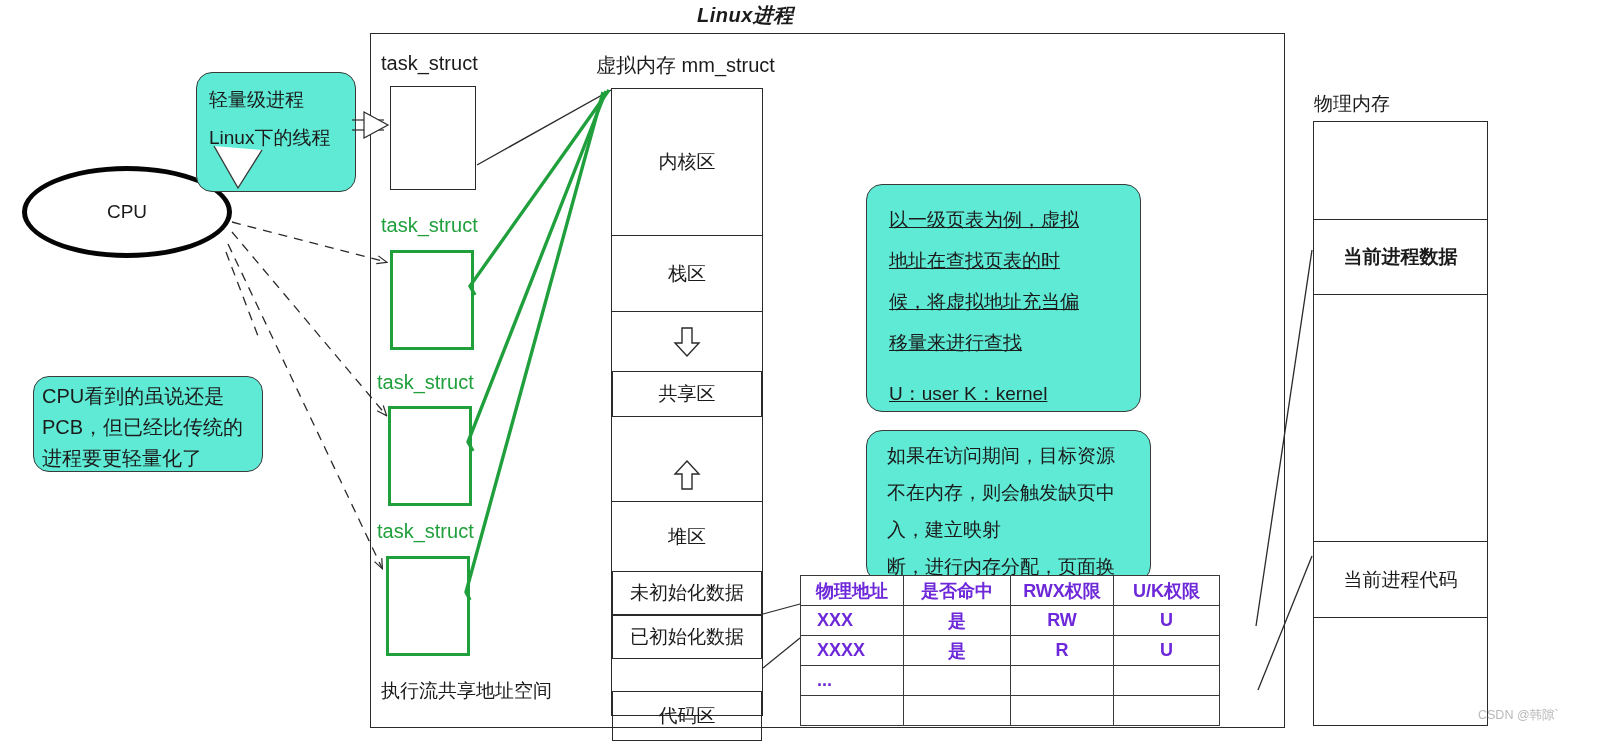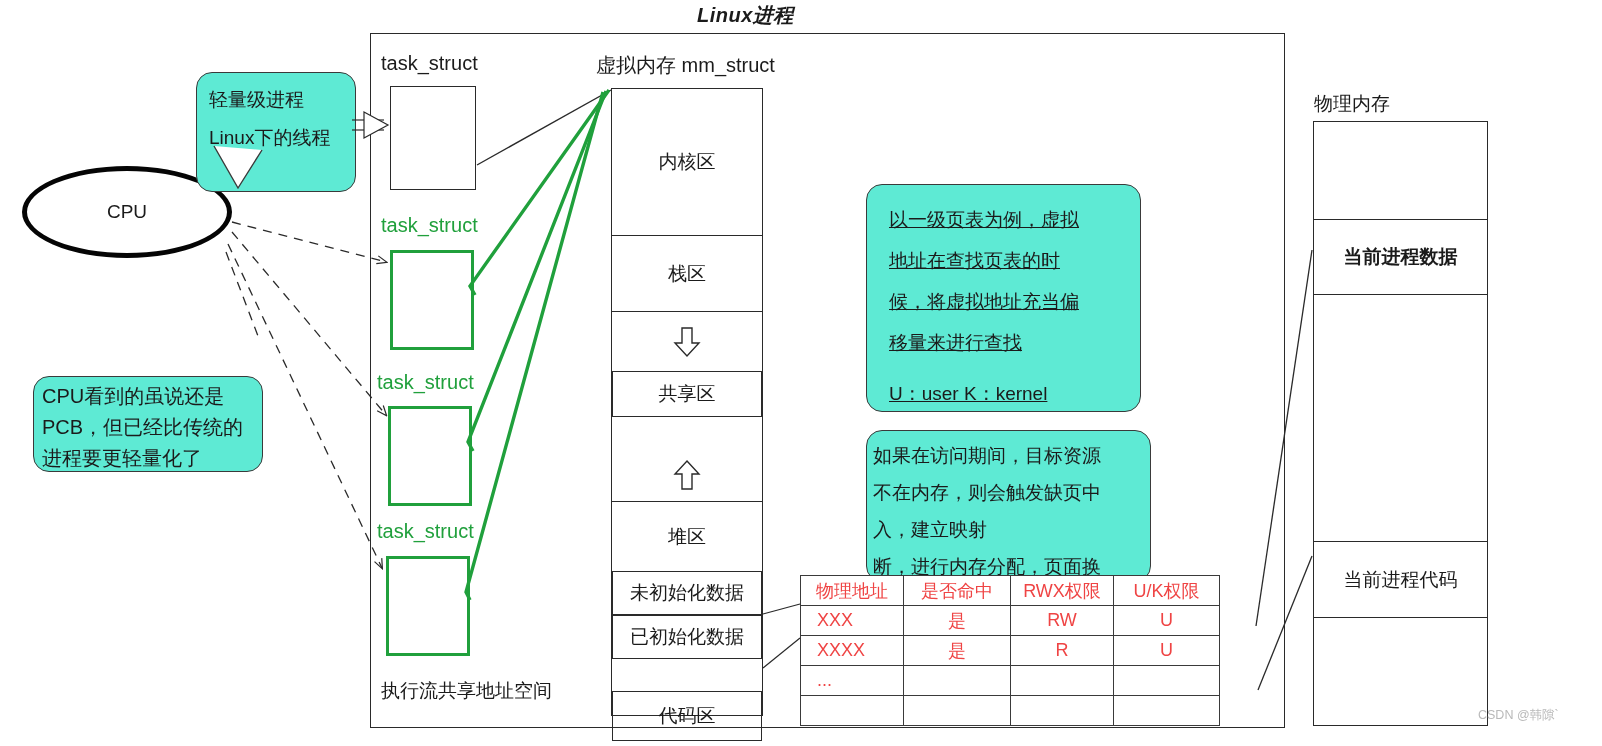--- a/index.html
+++ b/index.html
@@ -65,21 +65,21 @@
     line-height:33px;
     white-space:nowrap;
   }
   .callout-thread{ left:196px; top:40px; width:160px; height:120px; }
   .callout-thread .line{font-size:19px;line-height:38px;}
   .callout-pcb{ left:33px; top:344px; width:230px; height:96px; padding:4px 8px; }
   .callout-pcb .line{font-size:20px;line-height:31px;}
   .callout-page{ left:866px; top:152px; width:275px; height:228px; padding:14px 22px;}
   .callout-page .line{font-size:19px;line-height:41px;text-decoration:underline;}
   .callout-page .line.spaced{margin-top:10px;}
-  .callout-fault{ left:866px; top:398px; width:285px; height:152px; padding:6px 6px;}
+  .callout-fault{ left:866px; top:398px; width:285px; height:152px; padding:6px 20px;}
   .callout-fault .line{font-size:19px;line-height:37px;}
 
   
   .ts-label{ font-size:20px; white-space:nowrap;}
   .ts-label.black{ color:#1b1b1b; }
   .ts-label.green{ color:#20a03c; }
   .ts-box{ box-sizing:border-box; background:transparent;}
   .ts-box.black{ border:1.5px solid #2a2a2a; }
   .ts-box.green{ border:3px solid #20a03c; }
 
@@ -106,26 +106,26 @@
   .exec-label{ left:381px; top:678px; font-size:19px; white-space:nowrap;}
 
   
   .ptable{
     left:800px; top:575px;
     border-collapse:collapse;
     background:#ffffff;
   }
   .ptable th,.ptable td{
     border:1.3px solid #3a3a3a;
-    font-weight:normal;
+    font-weight:bold;
     font-size:18px;
     text-align:center;
     height:29px;
     padding:0 6px;
-    color:#ef4444;
+    color:#6d28d9;
   }
   .ptable th{ font-size:18px; }
   .ptable td.addr{ text-align:left; padding-left:16px; }
   .ptable col.c0{width:103px;}
   .ptable col.c1{width:107px;}
   .ptable col.c2{width:103px;}
   .ptable col.c3{width:106px;}
 
   
   .pm-title{ left:1314px; top:91px; font-size:19px; white-space:nowrap;}

